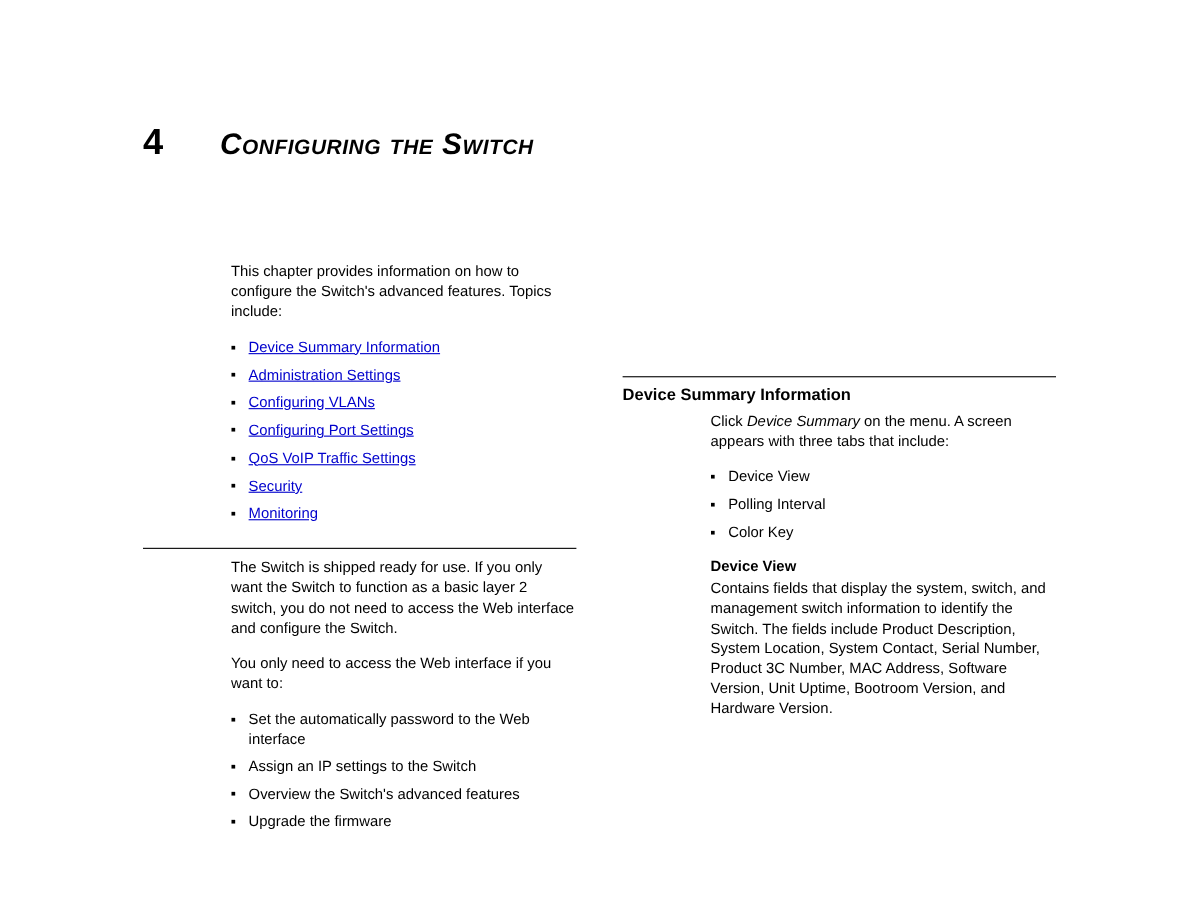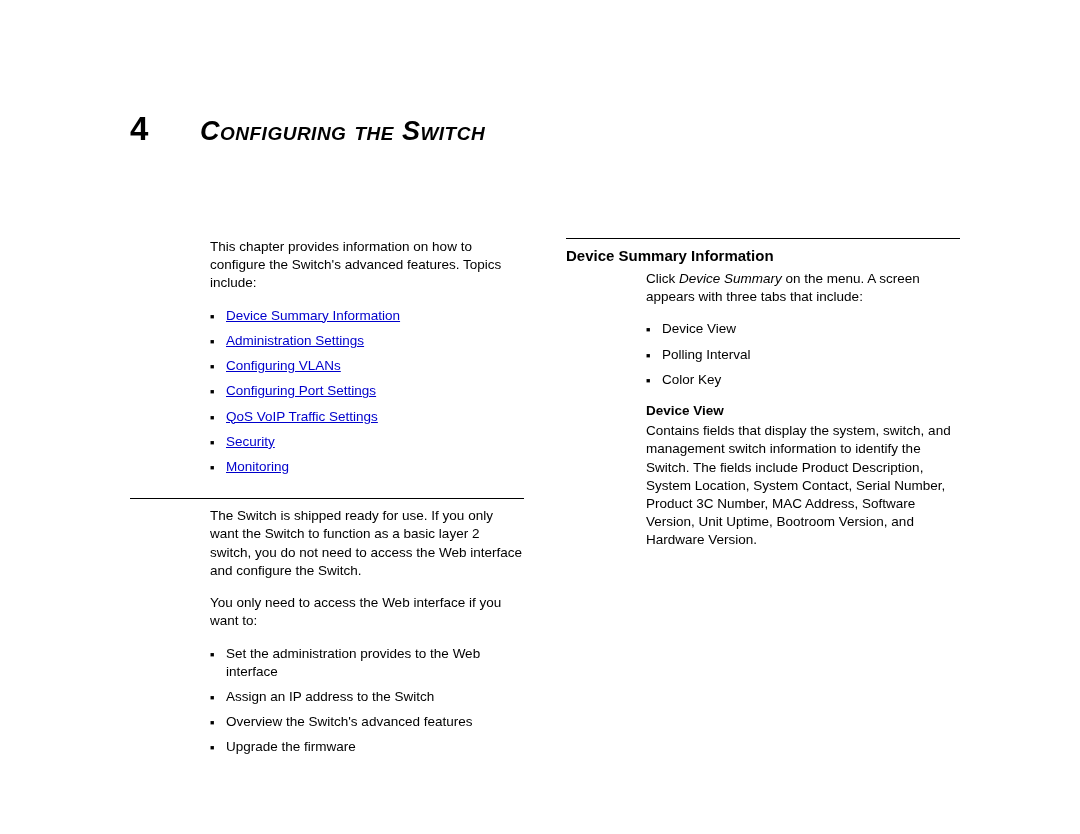--- a/index.html
+++ b/index.html
@@ -25,20 +25,21 @@
     .chapter-title {
       font-size: 27px;
       font-weight: bold;
       font-variant: small-caps;
       letter-spacing: 0.5px;
       font-style: italic;
     }
     .columns {
       display: flex;
       gap: 42px;
+      align-items: center;
     }
     .col {
       flex: 1;
       position: relative;
     }
     .para {
       font-size: 13.5px;
       line-height: 1.35;
       margin-bottom: 14px;
       padding-left: 80px;
@@ -122,22 +123,22 @@
       <li><span class="link-item">QoS VoIP Traffic Settings</span></li>
       <li><span class="link-item">Security</span></li>
       <li><span class="link-item">Monitoring</span></li>
     </ul>
 
     <div class="section-rule"></div>
     <p class="para">The Switch is shipped ready for use. If you only want the Switch to function as a basic layer 2 switch, you do not need to access the Web interface and configure the Switch.</p>
     <p class="para">You only need to access the Web interface if you want to:</p>
 
     <ul class="plain-list">
-      <li>Set the administration provides to the Web interface</li>
-      <li>Assign an IP address to the Switch</li>
+      <li>Set the automatically password to the Web interface</li>
+      <li>Assign an IP settings to the Switch</li>
       <li>Overview the Switch's advanced features</li>
       <li>Upgrade the firmware</li>
     </ul>
   </div>
 
   <div class="col col2">
     <div class="section-rule"></div>
     <div class="section-heading">Device Summary Information</div>
 
     <p class="para">

